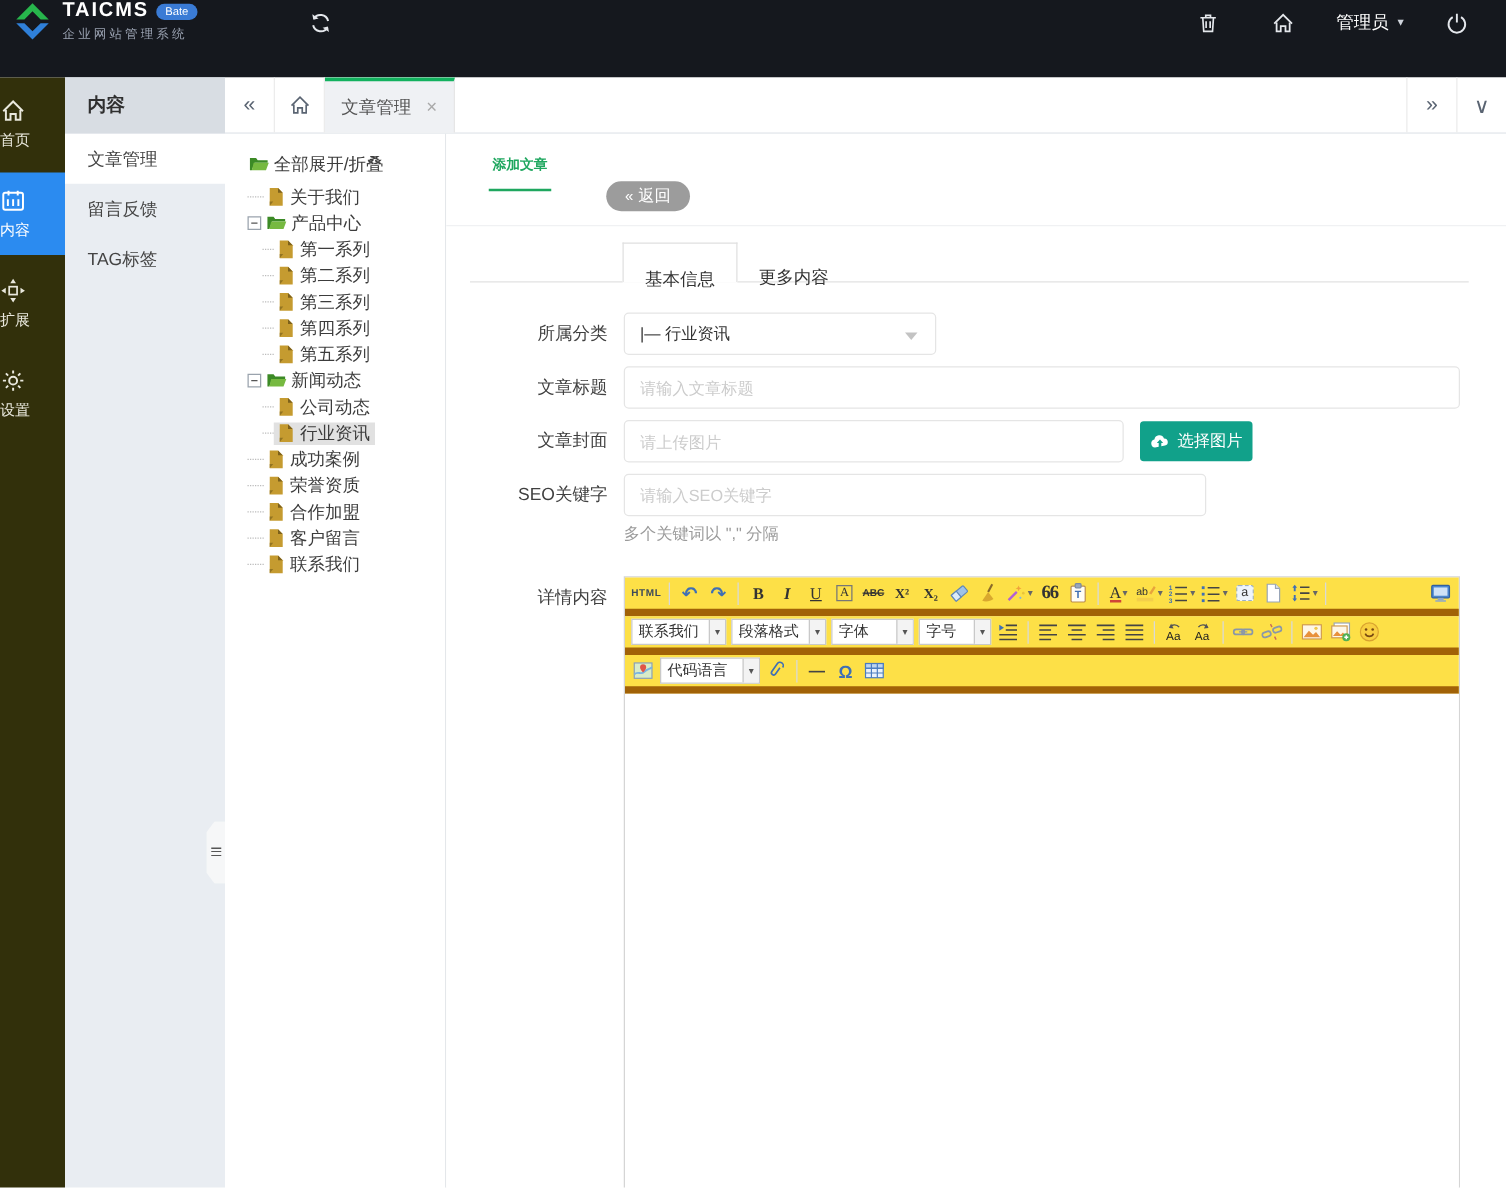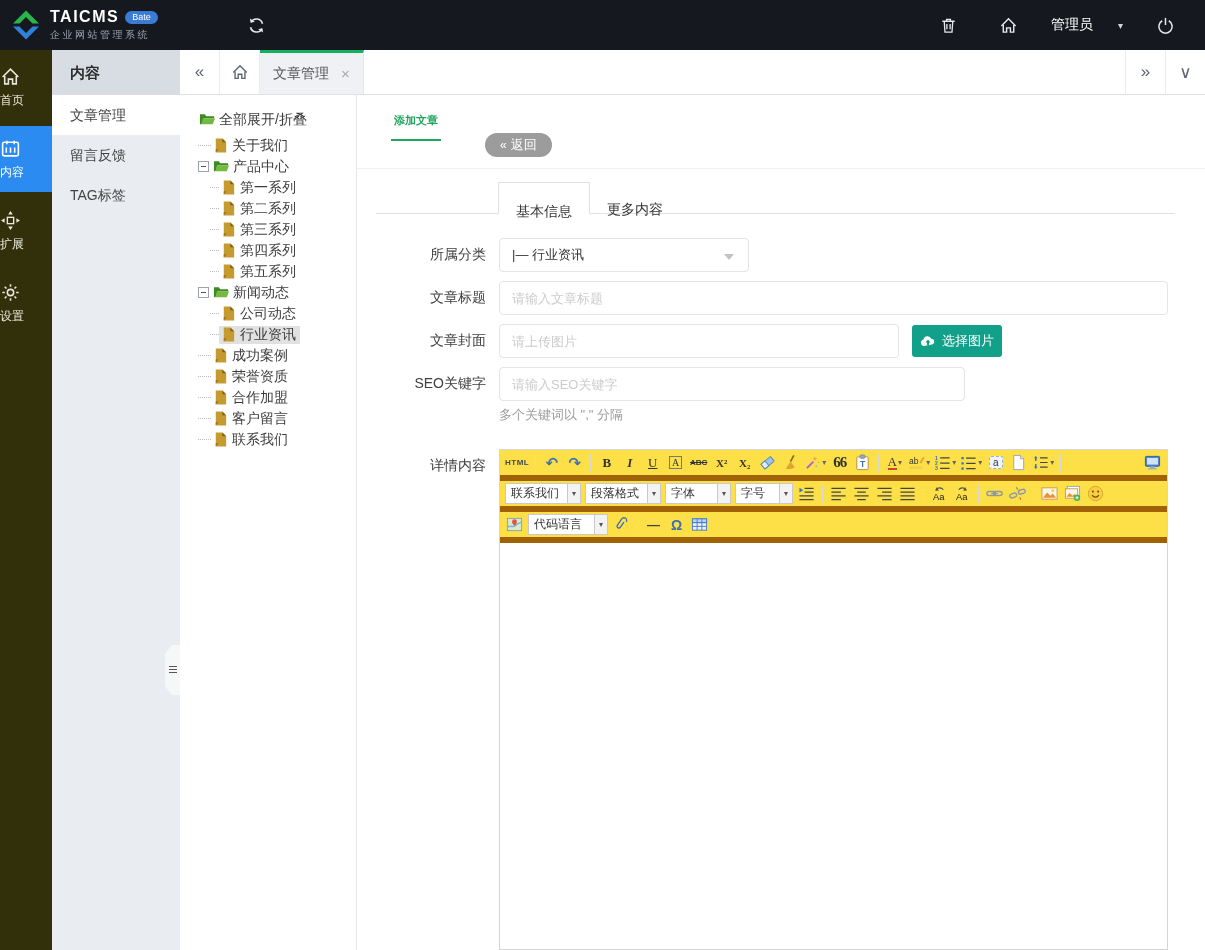--- a/index.html
+++ b/index.html
@@ -1,33 +1,33 @@
 <!DOCTYPE html>
 <html><head>
 <meta charset="utf-8">
 <style>
   *{box-sizing:border-box;margin:0;padding:0}
   html,body{width:1205px;height:950px;overflow:hidden;background:#fff;
     font-family:"Liberation Sans","DejaVu Sans",sans-serif;font-size:14px;color:#333}
   svg{display:block}
 
   
-  .topbar{height:50px;background:#15181e;display:flex;align-items:center;color:#fff}
+  .topbar{height:62px;background:#15181e;display:flex;align-items:flex-start;color:#fff}
   .logo{display:flex;align-items:center;padding-left:10px;width:200px;cursor:pointer}
   .logo-diamond{width:32px;height:32px;margin-right:8px}
   .logo-row{display:flex;align-items:center;gap:6px}
   .logo-title{font-size:16px;font-weight:bold;letter-spacing:1.5px;color:#fff}
   .badge{background:#3a7bd5;color:#fff;font-size:9px;border-radius:8px;padding:1px 7px;line-height:11px}
   .logo-sub{font-size:10px;color:#9aa2b1;letter-spacing:2.5px;margin-top:2px}
   .top-icon{background:none;border:none;color:#e4e7ec;width:36px;height:36px;display:flex;
     align-items:center;justify-content:center;cursor:pointer}
   .top-icon svg{width:19px;height:19px}
   .refresh-wrap{margin-left:38px}
   .top-right{margin-left:auto;display:flex;align-items:center;gap:24px;padding-right:22px}
-  .user{display:flex;align-items:center;gap:25px;cursor:pointer;color:#fff;font-size:14px}
+  .user{display:flex;align-items:center;gap:7px;cursor:pointer;color:#fff;font-size:14px}
   .user .car{font-size:10px;color:#cfd4dc}
 
   
   .layout{display:flex;height:900px}
 
   
   .nav{width:52px;background:#32300b;padding-top:4px;flex:none}
   .nav-item{height:66px;margin-bottom:6px;display:flex;flex-direction:column;align-items:flex-start;
     justify-content:center;color:#e9e8dd;cursor:pointer}
   .nav-item.active{background:#2b8bf0;color:#fff}

